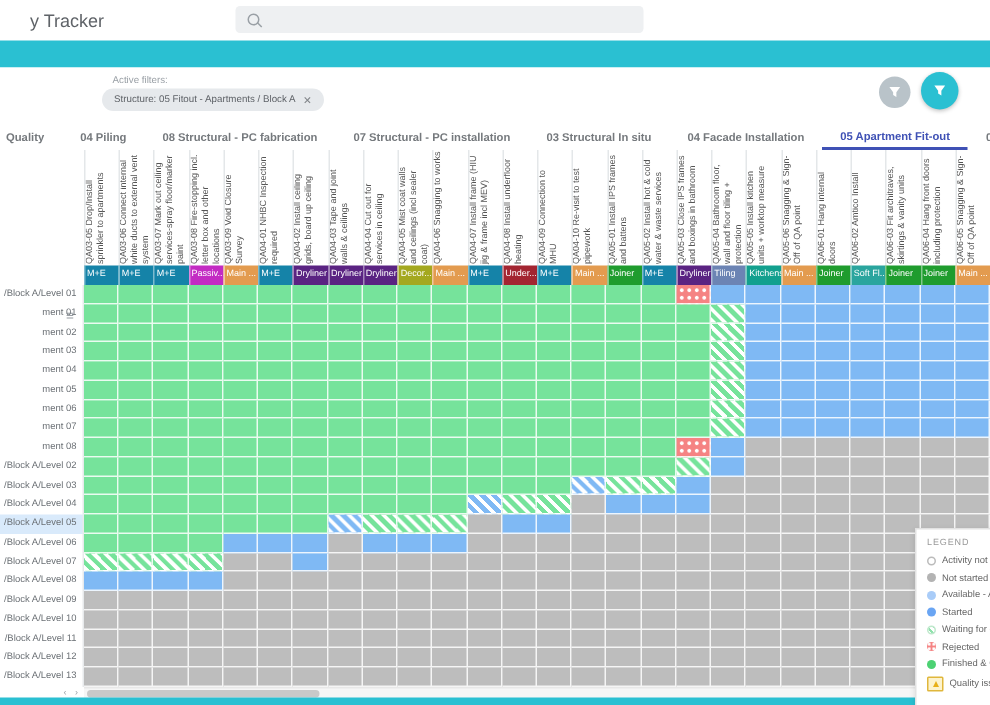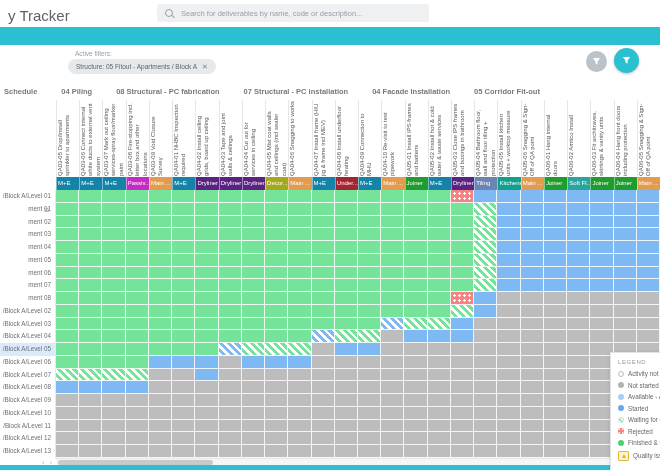--- a/index.html
+++ b/index.html
@@ -1,20 +1,20 @@
 <!DOCTYPE html>
 <html style="--teal: #2ac0d2; --accent: #3f51b5; --g: #76e39b; --b: #7fb9f4; --n: #bdbdbd; --r: #f58383;"><head>
 <meta charset="utf-8">
 <style>
   html,body{margin:0;padding:0;}
   body{width:660px;height:470px;position:relative;overflow:hidden;background:#fff;
        font-family:"Liberation Sans",sans-serif;-webkit-font-smoothing:antialiased;}
   
   .topbar{position:absolute;left:0;top:0;width:660px;height:27px;background:#fff;}
-  .apptitle{position:absolute;left:8px;top:7px;font-size:15px;color:#5f6368;}
+  .apptitle{position:absolute;left:20px;top:7px;font-size:12px;color:#5f6368;}
   .searchbox{position:absolute;left:157px;top:4px;width:272px;height:18px;background:#eef0f2;
              border-radius:3px;display:flex;align-items:center;padding:0 8px;box-sizing:border-box;gap:6px;}
   .mag{width:6px;height:6px;border:1.2px solid #9aa0a6;border-radius:50%;position:relative;flex:none;}
   .mag::after{content:"";position:absolute;width:4px;height:1.2px;background:#9aa0a6;
               transform:rotate(45deg);right:-3.2px;bottom:-1.5px;}
   .searchinput{border:none;background:transparent;outline:none;font-size:7.5px;color:#555;
                font-family:"Liberation Sans",sans-serif;width:100%;}
   .searchinput::placeholder{color:#9aa0a6;}
   .tealbar{position:absolute;left:0;top:27px;width:660px;height:18px;background:var(--teal);}
   
@@ -90,21 +90,20 @@
   .warntri{width:0;height:0;border-left:2.5px solid transparent;border-right:2.5px solid transparent;
            border-bottom:4px solid #e8b019;}
 </style>
 </head>
 <body>
 
 <div class="topbar">
   <div class="apptitle">y Tracker</div>
   <div class="searchbox">
     <span class="mag"></span>
-    <input class="searchinput" type="text" placeholder="Search for deliverables by name, code or description..." style="">
   </div>
 </div>
 
 <div class="tealbar"></div>
 
 <div class="filterarea">
   <div class="activefilters">Active filters:</div>
   <div class="chip">
     <span>Structure: 05 Fitout - Apartments / Block A</span>
     <span class="chipx">✕</span>
@@ -115,25 +114,27 @@
     </svg>
   </div>
   <div class="circlebtn btn-filter">
     <svg class="funnel" viewBox="0 0 10 10">
       <path d="M1 1.2h8L6.2 5v3.6L3.8 7V5z" fill="#ffffff"></path>
     </svg>
   </div>
 </div>
 
 <div class="tabs" id="tabs">
-    <div class="tab">Schedule</div>
+    <div class="tab">Quality</div>
     <div class="tab">04 Piling</div>
     <div class="tab">08 Structural - PC fabrication</div>
     <div class="tab">07 Structural - PC installation</div>
+    <div class="tab">03 Structural In situ</div>
     <div class="tab">04 Facade Installation</div>
+    <div class="tab active">05 Apartment Fit-out</div>
     <div class="tab">05 Corridor Fit-out</div>
   </div>
 
 <div class="cornerblock">
   <div class="hamb">≡</div>
 </div>
 <div class="colheads" id="colheads">
     <div class="hcol">
       <span>QA03-05 Drop/Install sprinkler to apartments</span>
     </div>

